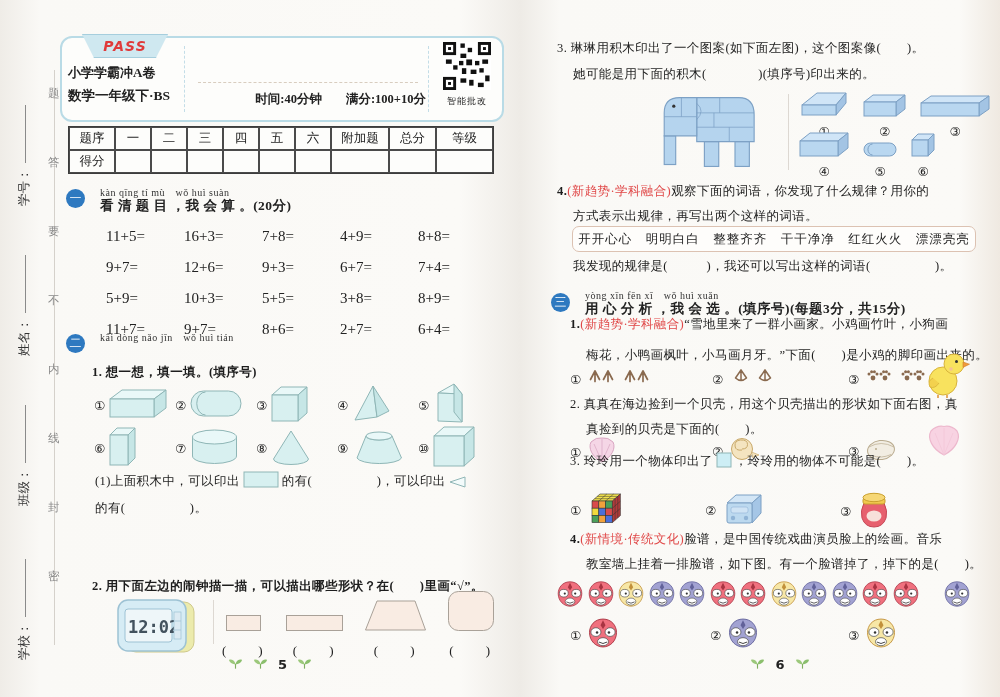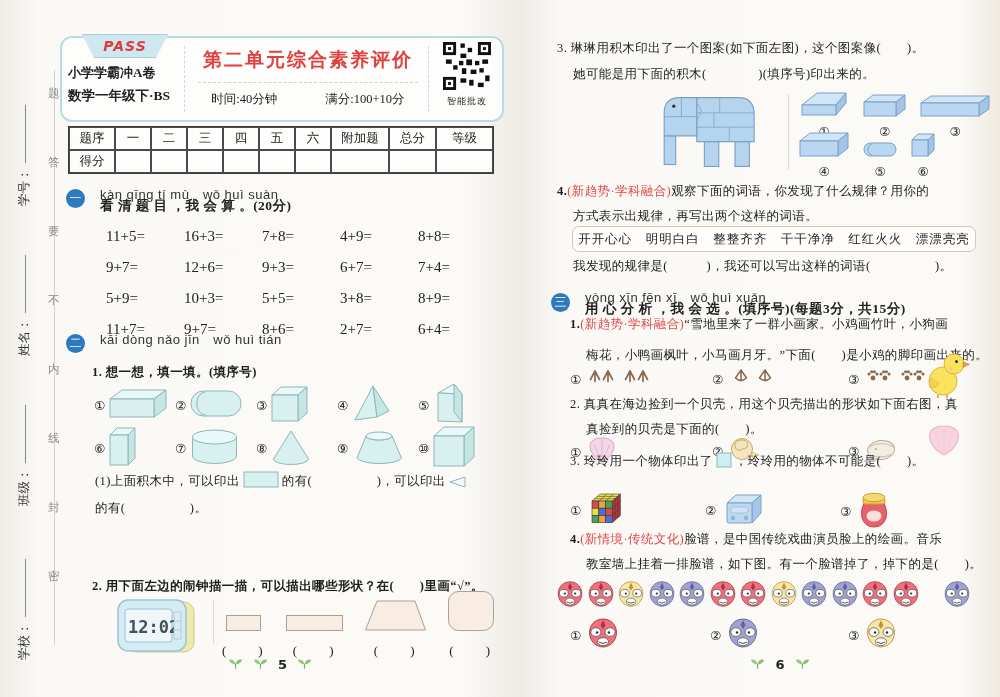--- a/index.html
+++ b/index.html
@@ -16,32 +16,32 @@
   .logo-box{position:absolute;left:6px;top:4px;width:112px;height:72px;text-align:left;}
   .pass-banner{position:absolute;left:14px;top:-8px;width:84px;height:22px;background:#cfe8f0;border:1px solid #a6cedd;
     clip-path:polygon(0 0,100% 0,86% 100%,14% 100%);display:flex;align-items:center;justify-content:center;}
   .pass-banner span{font-family:"DejaVu Sans",sans-serif;font-weight:bold;font-style:italic;font-size:14px;color:#e03a3a;letter-spacing:1px;}
   .series{position:absolute;left:0;right:0;top:22px;font-size:13px;font-weight:bold;}
   .subject{position:absolute;left:0;right:0;top:45px;font-size:13.5px;font-weight:bold;}
   .hsep{position:absolute;top:8px;bottom:8px;border-left:1.5px dashed #c3dde7;}
   .head-center{position:absolute;left:128px;width:236px;top:0;bottom:0;}
   .paper-title{position:absolute;left:0;right:0;top:9px;text-align:center;font-size:19px;font-weight:bold;color:#e24040;letter-spacing:2px;}
   .head-divider{position:absolute;left:8px;right:8px;top:44px;border-top:1.5px dashed #d8cdbf;}
-  .head-meta{position:absolute;left:0;right:0;top:53px;display:flex;justify-content:center;gap:48px;font-size:12.5px;font-weight:normal;}
+  .head-meta{position:absolute;left:0;right:0;top:53px;display:flex;justify-content:flex-end;gap:24px;font-size:12.5px;font-weight:bold;}
   .qr-box{position:absolute;right:6px;top:4px;width:58px;text-align:center;}
   .qr-cap{font-size:9px;margin-top:1px;letter-spacing:1px;}
   
   #score-table{position:absolute;left:68px;top:126px;display:grid;
     grid-template-columns:46px 36px 36px 36px 36px 36px 36px 58px 47px 57px;grid-auto-rows:23px;
     border:1.5px solid #3c3c3c;background:#fdfdfb;}
   .st-cell{border:.8px solid #4a4a4a;display:flex;align-items:center;justify-content:center;font-size:12.5px;}
   
   .badge{position:absolute;width:19px;height:19px;border-radius:50%;background:#2e79c0;color:#fff;
     font-size:12px;display:flex;align-items:center;justify-content:center;font-family:"DejaVu Sans",sans-serif;}
-  .pinyin{position:absolute;font-family:Liberation Sans, sans-serif;font-size:13px;color:#333;letter-spacing:.5px;white-space:nowrap;}
+  .pinyin{position:absolute;font-family:Liberation Serif, serif;font-size:10px;color:#333;letter-spacing:.5px;white-space:nowrap;}
   .sec-title{position:absolute;font-size:13.5px;font-weight:bold;letter-spacing:.5px;white-space:nowrap;}
   #math-grid{position:absolute;left:106px;top:228px;display:grid;grid-template-columns:repeat(5,78px);grid-auto-rows:31px;font-size:15px;}
   #shapes-grid{position:absolute;left:94px;top:384px;display:grid;grid-template-columns:repeat(5,81px);grid-auto-rows:43px;}
   .shape-cell{display:flex;align-items:center;}
   .shape-cell .cnum{margin-right:2px;}
   
   .optrow{position:absolute;height:44px;}
   .opt{position:absolute;top:0;display:flex;align-items:center;gap:3px;}
   .blocks-row{position:absolute;display:flex;align-items:flex-end;gap:10px;}
   .blk{display:flex;flex-direction:column;align-items:center;gap:1px;}
@@ -103,21 +103,20 @@
   <div class="header-card">
     <div class="logo-box">
       <div class="pass-banner">
           <span>PASS</span>
         </div>
       <div class="series">小学学霸冲A卷</div>
       <div class="subject">数学一年级下·BS</div>
     </div>
     <div class="hsep" style="left:122px"></div>
     <div class="head-center">
-      <div class="paper-title">第二单元综合素养评价</div>
       <div class="head-divider"></div>
       <div class="head-meta">
         <span>时间:40分钟</span>
         <span>满分:100+10分</span>
       </div>
     </div>
     <div class="hsep" style="left:366px"></div>
     <div class="qr-box">
       <svg width="48" height="48" viewBox="0 0 33 33">
         <rect width="33" height="33" fill="#fff"></rect>

